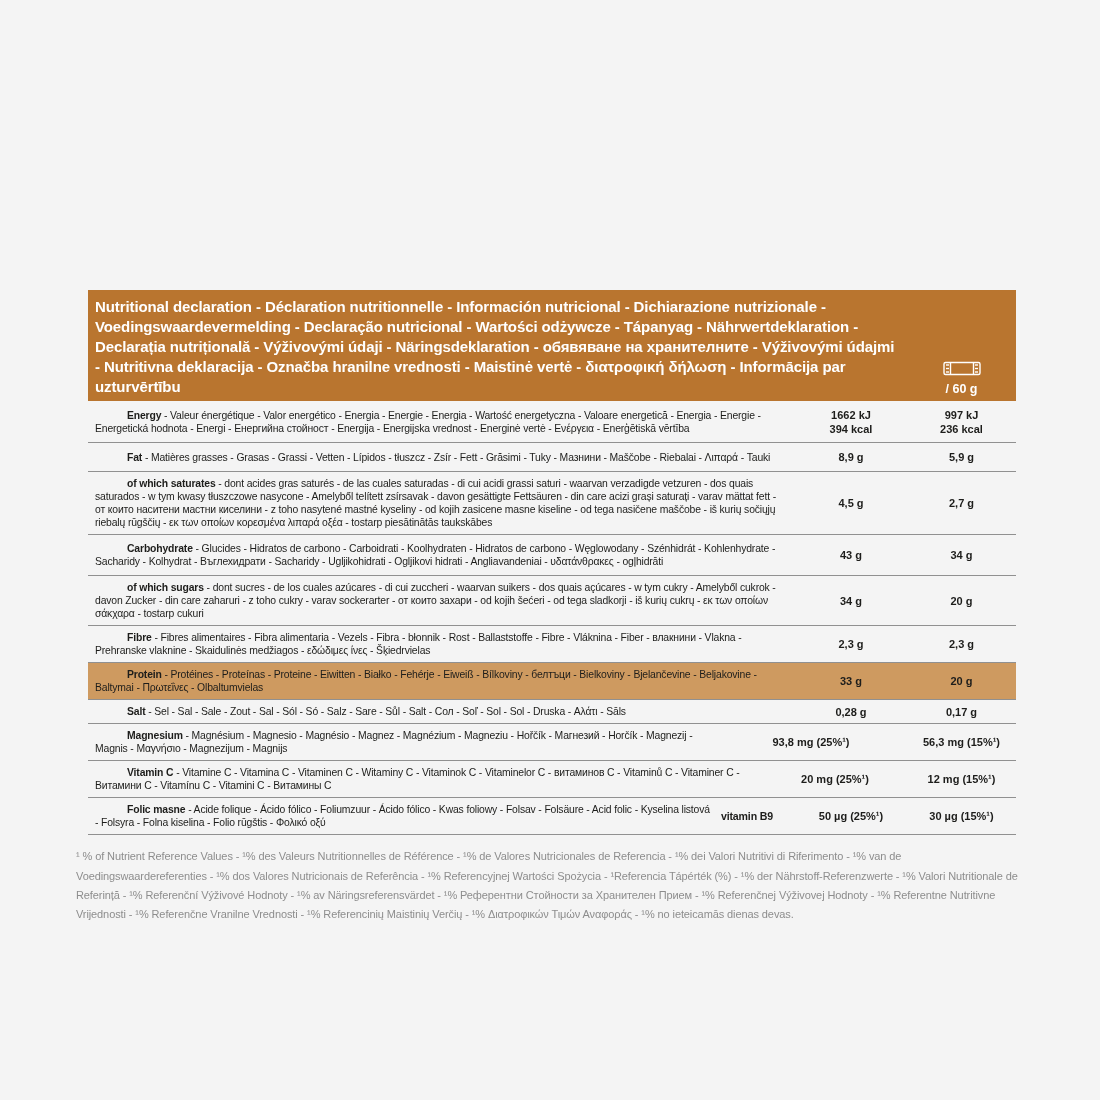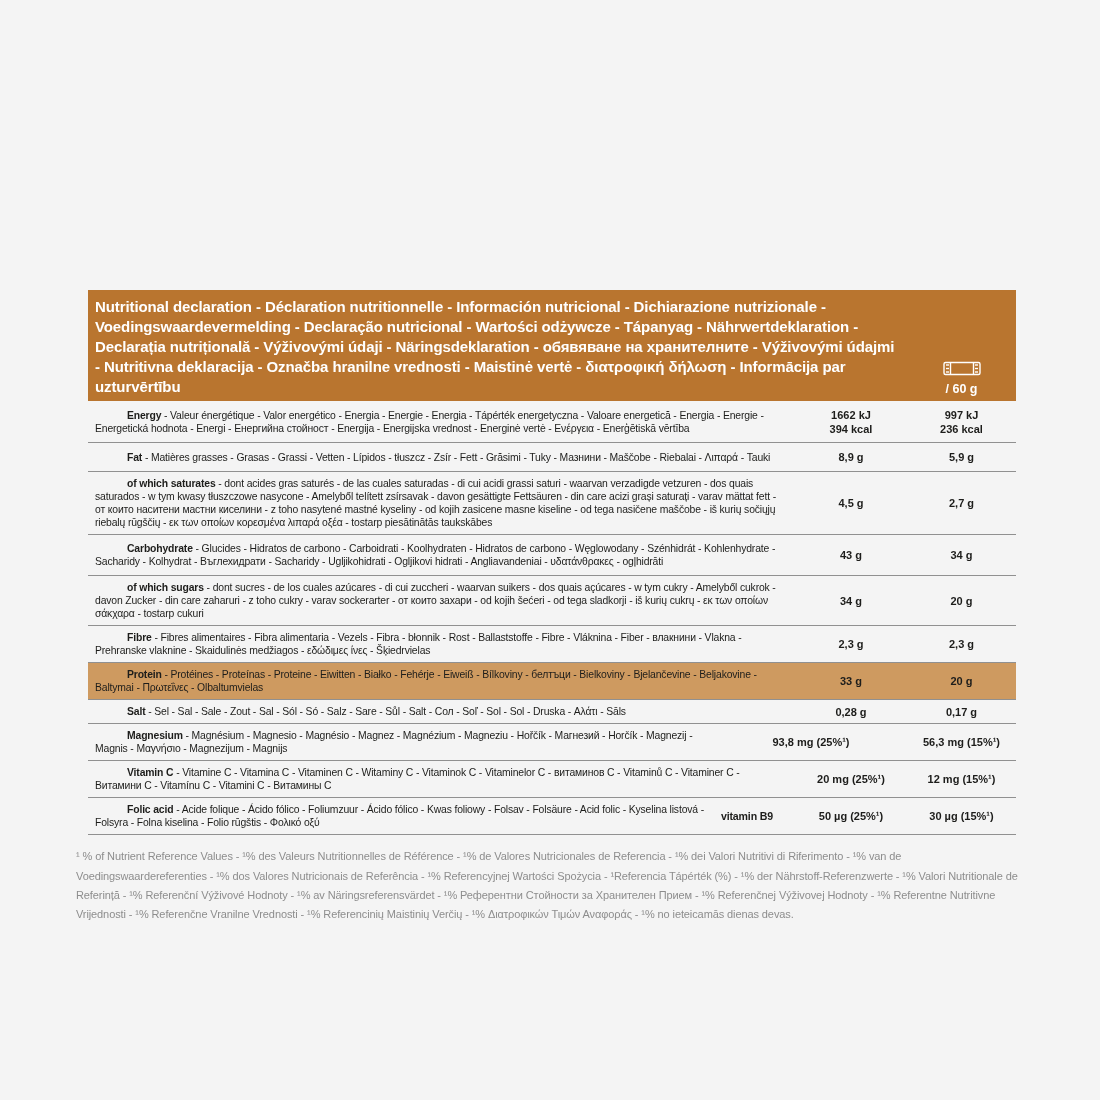--- a/index.html
+++ b/index.html
@@ -42,21 +42,21 @@
     font-weight:bold;font-size:11px;line-height:14px;text-align:center;white-space:pre-line;
   }
   .row .val.v60{width:109px;}
   .row .middle{
     font-weight:bold;font-size:10.6px;white-space:nowrap;padding:0 14px 0 6px;
   }
   .row.highlight{background:var(--highlight-bg);}
   .r-energy{min-height:42px;} .r-fat{min-height:29px;} .r-saturates{min-height:55px;}
   .r-carb{min-height:41px;} .r-sugars{min-height:41px;} .r-fibre{min-height:36px;}
   .r-protein{min-height:33px;} .r-salt{min-height:23px;} .r-magnesium{min-height:34px;gap:40px;}
-  .r-vitc{min-height:37px;} .r-folic{min-height:35px;}
+  .r-vitc{min-height:37px;gap:16px;} .r-folic{min-height:35px;}
   .r-folic .label-text{display:block;max-width:618px;}
   .r-folic .label{display:flex;align-items:center;}
   .r-folic .label .wrap{flex:1;}
   
   .footnote{
     margin:12px 0 0 -12px;width:948px;
     color:var(--footnote-text);font-size:11px;line-height:1.75;letter-spacing:-0.1px;
   }
 </style>
 </head>
@@ -78,21 +78,21 @@
           <line x1="33" y1="5" x2="36" y2="5"></line>
           <line x1="33" y1="8.5" x2="36" y2="8.5"></line>
           <line x1="33" y1="12" x2="36" y2="12"></line>
         </g>
       </svg>
       <span>/ 60 g</span>
     </div>
   </div>
 
   <div class="row r-energy">
-    <div class="label"><b>Energy</b><span> - Valeur énergétique - Valor energético - Energia - Energie - Energia - Tápérték energetyczna - Valoare energetică - Energia - Energie - Energetická hodnota - Energi - Енергийна стойност - Energija - Energijska vrednost - Energinė vertė - Ενέργεια - Enerģētiskā vērtība</span></div>
+    <div class="label"><b>Energy</b><span> - Valeur énergétique - Valor energético - Energia - Energie - Energia - Wartość energetyczna - Valoare energetică - Energia - Energie - Energetická hodnota - Energi - Енергийна стойност - Energija - Energijska vrednost - Energinė vertė - Ενέργεια - Enerģētiskā vērtība</span></div>
     <div class="val">1662 kJ
 394 kcal</div>
     <div class="val v60">997 kJ
 236 kcal</div>
   </div>
 
   <div class="row r-fat">
     <div class="label"><b>Fat</b><span> - Matières grasses - Grasas - Grassi - Vetten - Lípidos - tłuszcz - Zsír - Fett - Grăsimi - Tuky - Мазнини - Maščobe - Riebalai - Λιπαρά - Tauki</span></div>
     <div class="val">8,9 g</div>
     <div class="val v60">5,9 g</div>
@@ -142,21 +142,21 @@
 
   <div class="row r-vitc">
     <div class="label"><b>Vitamin C</b><span> - Vitamine C - Vitamina C - Vitaminen C - Witaminy C - Vitaminok C - Vitaminelor C - витаминов C - Vitaminů C - Vitaminer C - Витамини C - Vitamínu C - Vitamini C - Витамины C</span></div>
     <div class="val">20 mg (25%¹)</div>
     <div class="val v60">12 mg (15%¹)</div>
   </div>
 
   <div class="row r-folic">
     <div class="label">
       <span class="wrap">
-          <span class="label-text"><b>Folic acid</b><span> - Acide folique - Ácido fólico - Foliumzuur - Ácido fólico - Kwas foliowy - Folsav - Folsäure - Acid folic - Kyselina listová - Folsyra - Folna kiselina - Folio rūgštis - Φολικό οξύ</span></span>
+          <span class="label-text"><b>Folic masne</b><span> - Acide folique - Ácido fólico - Foliumzuur - Ácido fólico - Kwas foliowy - Folsav - Folsäure - Acid folic - Kyselina listová - Folsyra - Folna kiselina - Folio rūgštis - Φολικό οξύ</span></span>
         </span>
       <span class="middle">vitamin B9</span>
     </div>
     <div class="val">50 µg (25%¹)</div>
     <div class="val v60">30 µg (15%¹)</div>
   </div>
 
   <div class="footnote">¹ % of Nutrient Reference Values - ¹% des Valeurs Nutritionnelles de Référence - ¹% de Valores Nutricionales de Referencia - ¹% dei Valori Nutritivi di Riferimento - ¹% van de Voedingswaardereferenties - ¹% dos Valores Nutricionais de Referência - ¹% Referencyjnej Wartości Spożycia - ¹Referencia Tápérték (%) - ¹% der Nährstoff-Referenzwerte - ¹% Valori Nutritionale de Referință - ¹% Referenční Výživové Hodnoty - ¹% av Näringsreferensvärdet - ¹% Референтни Стойности за Хранителен Прием - ¹% Referenčnej Výživovej Hodnoty - ¹% Referentne Nutritivne Vrijednosti - ¹% Referenčne Vranilne Vrednosti - ¹% Referencinių Maistinių Verčių - ¹% Διατροφικών Τιμών Αναφοράς - ¹% no ieteicamās dienas devas.</div>
 
 </div>

